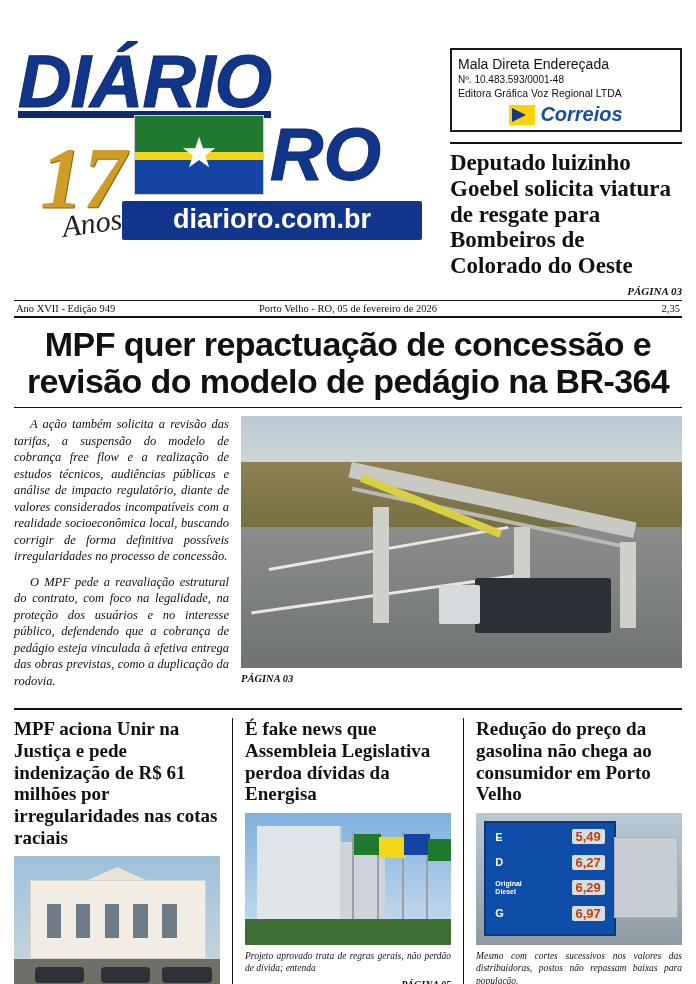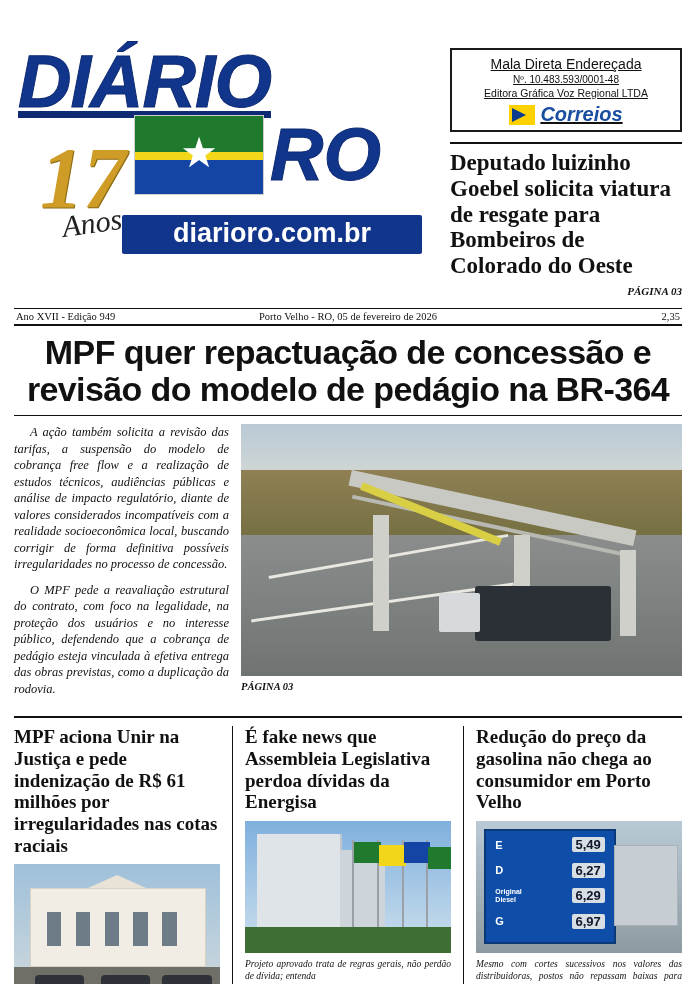--- a/index.html
+++ b/index.html
@@ -48,37 +48,35 @@
     color:#cf9d27;
     text-shadow:1px 1px 0 #8a6a12;
   }
   .anos-sub{
     position:absolute;left:48px;top:196px;
     font-size:30px;font-style:italic;color:#222;
     font-family:"Liberation Serif", serif;
     transform:rotate(-8deg);
   }
   .site-bar{
-    margin:18px 0 0 108px;
+    margin:4px 0 0 108px;
     width:300px;
     background:#12358c;color:#fff;
     font-family:"Liberation Sans", sans-serif;
     font-weight:bold;font-size:27px;
     text-align:center;
     padding:3px 0 5px 0;
     border-radius:2px;
   }
 
   .right-col{width:232px;margin-top:38px;}
   .mala{
     border:2px solid #1a1a1a;
     padding:6px 6px 4px 6px;
-    text-align:center;
-    font-family:"Liberation Sans", sans-serif;
-    text-decoration:underline;
+    font-family:"Liberation Sans", sans-serif;
   }
   .mala .l1{font-size:14px;}
   .mala .l2{font-size:10px;margin-top:2px;}
   .mala .l3{font-size:10.5px;margin-top:2px;}
   .correios{
     display:flex;align-items:center;justify-content:center;margin-top:4px;gap:5px;
   }
   .correios .mark{
     width:26px;height:20px;background:#ffd100;position:relative;
   }
@@ -97,21 +95,21 @@
     font-family:"Liberation Serif", serif;
   }
   .pagina-r{
     text-align:right;font-style:italic;font-weight:bold;font-size:11px;margin-top:6px;
   }
 
   
   .infobar{
     border-top:1px solid #111;border-bottom:2px solid #111;
     display:flex;justify-content:space-between;align-items:center;
-    font-size:10.5px;padding:2px 2px;margin-top:16px;
+    font-size:10.5px;padding:2px 2px;margin-top:8px;
   }
   .infobar .c{flex:1;text-align:center;}
   .infobar .l{flex:1;text-align:left;}
   .infobar .r{flex:1;text-align:right;}
 
   
   .lead-title{
     font-family:"Liberation Sans", sans-serif;
     font-weight:bold;font-size:34px;line-height:1.08;
     text-align:center;margin:8px 0 8px 0;letter-spacing:-0.6px;
@@ -171,21 +169,21 @@
   .p2-bld2{position:absolute;left:46%;top:22%;width:22%;height:58%;background:#cdd4da;}
   .p2-grass{position:absolute;left:0;bottom:0;width:100%;height:20%;background:#3f6e35;}
   .p2-pole{position:absolute;width:2px;background:#9aa0a5;top:14%;height:66%;}
   .p2-flag{position:absolute;height:16%;width:13%;}
 
   
   .p3-bg{position:absolute;inset:0;background:linear-gradient(#b9cad6,#8e9aa1);}
   .p3-board{position:absolute;left:4%;top:6%;width:62%;height:84%;background:#0f4ea8;border:2px solid #0b3877;}
   .p3-row{position:absolute;left:4%;width:92%;height:19%;background:#0f4ea8;display:flex;align-items:center;justify-content:space-between;padding:0 4px;box-sizing:border-box;}
   .p3-let{color:#fff;font-family:"Liberation Sans", sans-serif;font-weight:bold;font-size:11px;}
-  .p3-val{background:#d7dee4;color:#0f172a;font-family:"Liberation Sans", sans-serif;font-weight:bold;font-size:13px;padding:0 4px;border-radius:2px;}
+  .p3-val{background:#d7dee4;color:#c2410c;font-family:"Liberation Sans", sans-serif;font-weight:bold;font-size:13px;padding:0 4px;border-radius:2px;}
   .p3-right{position:absolute;right:2%;top:18%;width:30%;height:60%;background:#c7ced3;border:1px solid #aab2b8;}
 </style>
 </head>
 <body>
 
 <div class="page">
 
   <div class="masthead">
 
     <div class="logo-block">

